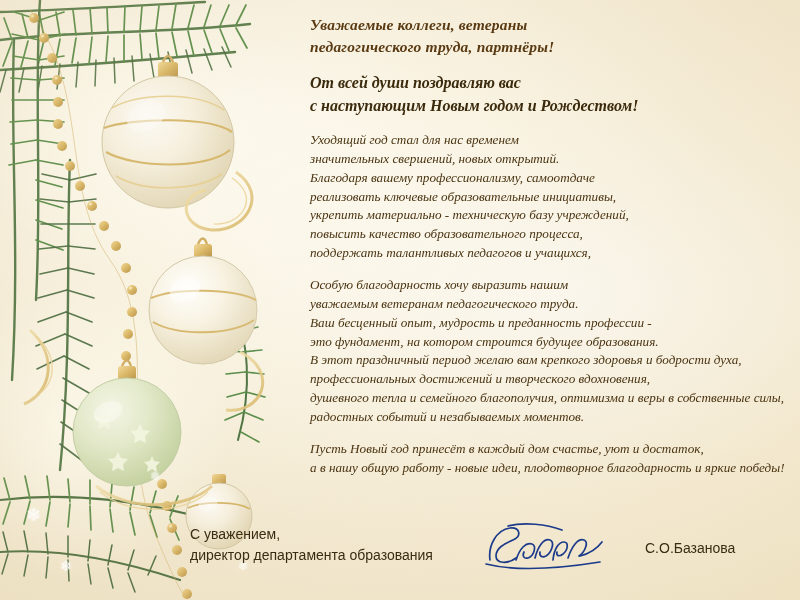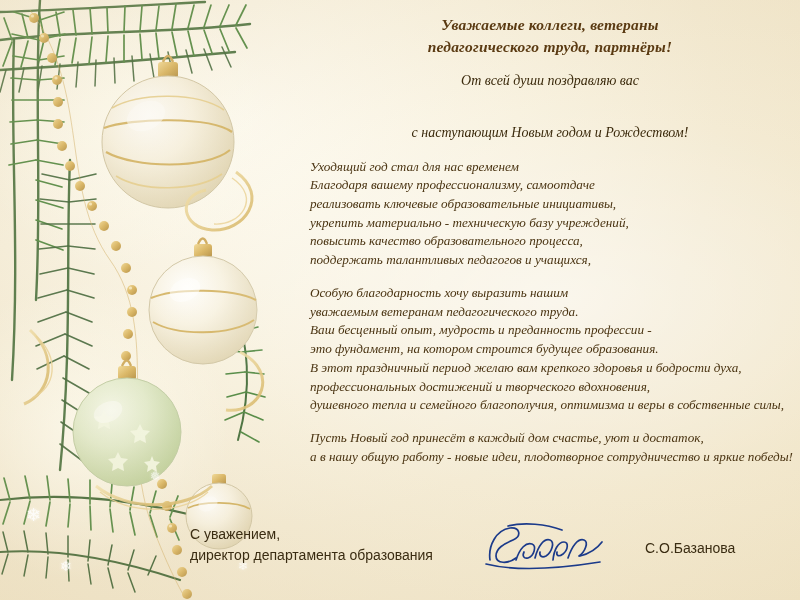--- a/index.html
+++ b/index.html
@@ -47,40 +47,39 @@
     left: 300px;
     top: 0;
     width: 500px;
     height: 600px;
     box-sizing: border-box;
     padding: 14px 10px 0 10px;
     color: #3d2b10;
   }
 
   .greeting {
-    text-align: center;
     font-style: italic;
     font-weight: bold;
     color: #5a3a12;
     font-size: 15.5px;
     line-height: 1.45;
     letter-spacing: .2px;
   }
   .greeting .l2 { display: block; }
 
   .congrats {
     margin-top: 12px;
-    text-align: center;
+    text-align: left;
     font-style: italic;
-    font-weight: normal;
+    font-weight: bold;
     color: #3b2a0c;
-    font-size: 14px;
+    font-size: 16px;
     line-height: 1.45;
   }
-  .congrats .l2 { display: block; margin-top: 32px; }
+  .congrats .l2 { display: block; }
 
   .body-block {
     margin-top: 14px;
     text-align: left;
     font-style: italic;
     color: #4a3412;
     font-size: 13.2px;
     line-height: 1.42;
   }
   .body-block + .body-block { margin-top: 14px; }
@@ -332,40 +331,42 @@
       <span class="l2">педагогического труда, партнёры!</span>
     </div>
 
     <div class="congrats">
       <span>От всей души поздравляю вас</span>
       <span class="l2">с наступающим Новым годом и Рождеством!</span>
     </div>
 
     <div class="body-block">
       <span class="line">Уходящий год стал для нас временем</span>
+      <span class="line">значительных свершений, новых открытий.</span>
       <span class="line">Благодаря вашему профессионализму, самоотдаче</span>
       <span class="line">реализовать ключевые образовательные инициативы,</span>
       <span class="line">укрепить материально - техническую базу учреждений,</span>
       <span class="line">повысить качество образовательного процесса,</span>
       <span class="line">поддержать талантливых педагогов и учащихся,</span>
     </div>
 
     <div class="body-block">
       <span class="line">Особую благодарность хочу выразить нашим</span>
       <span class="line">уважаемым ветеранам педагогического труда.</span>
       <span class="line">Ваш бесценный опыт, мудрость и преданность профессии -</span>
       <span class="line">это фундамент, на котором строится будущее образования.</span>
       <span class="line">В этот праздничный период желаю вам крепкого здоровья и бодрости духа,</span>
       <span class="line">профессиональных достижений и творческого вдохновения,</span>
       <span class="line">душевного тепла и семейного благополучия, оптимизма и веры в собственные силы,</span>
+      <span class="line">радостных событий и незабываемых моментов.</span>
     </div>
 
     <div class="body-block">
       <span class="line">Пусть Новый год принесёт в каждый дом счастье, уют и достаток,</span>
-      <span class="line">а в нашу общую работу - новые идеи, плодотворное сотрудничество и яркие победы!</span>
+      <span class="line">а в нашу общую работу - новые идеи, плодотворное благодарность и яркие победы!</span>
     </div>
   </div>
 
   <div class="closing">
     <div class="closing-text">
       <span class="line">С уважением,</span>
       <span class="line">директор департамента образования</span>
     </div>
 
     <div class="sign-row">

